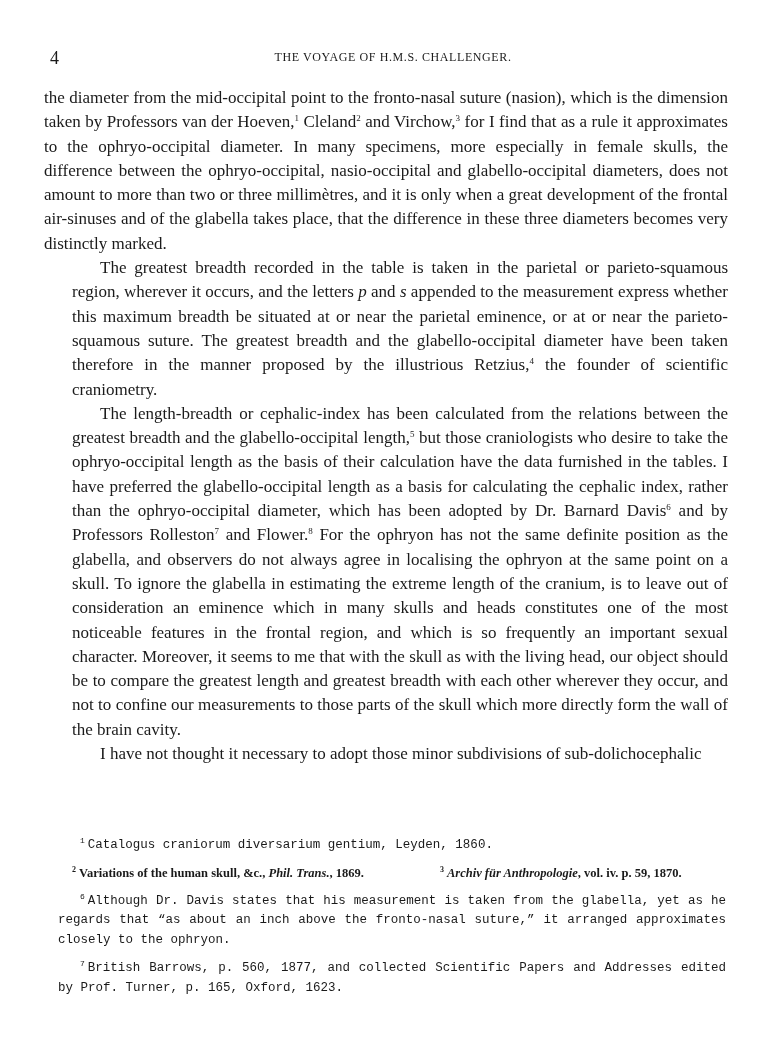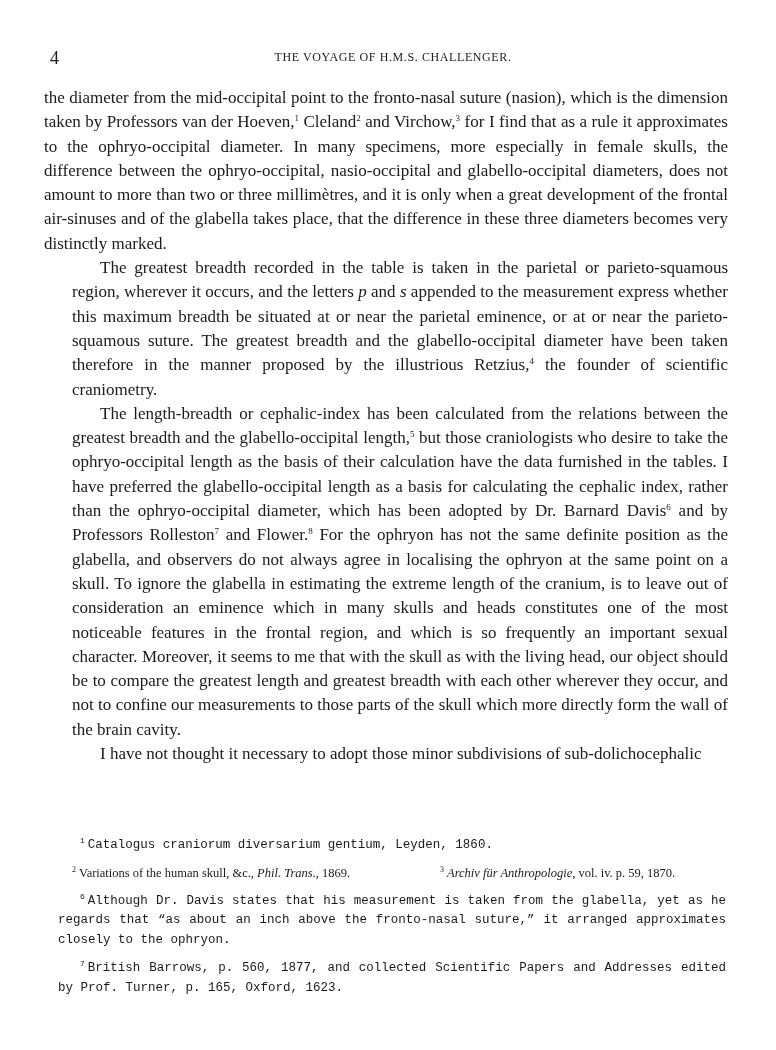--- a/index.html
+++ b/index.html
@@ -11,21 +11,21 @@
                    font-size: 12px; letter-spacing: 0.6px; }
   .body-text { position: absolute; top: 86px; left: 44px; width: 684px;
                font-size: 17px; line-height: 24.3px; text-align: justify; }
   .body-text p { margin: 0; }
   .body-text p.indent { text-indent: 28px; margin-left: 28px; }
   .body-text p.first { text-indent: 0; }
   sup { font-size: 9px; line-height: 0; vertical-align: 6px; }
   .footnotes { position: absolute; top: 828px; left: 50px; width: 684px;
                font-size: 12.5px; line-height: 19.8px; text-align: justify; }
   .fn { margin: 8px; text-indent: 22px; font-family: Liberation Mono, monospace; }
-  .fn-row { display: flex; text-indent: 22px; }
+  .fn-row { display: flex; text-indent: 22px; font-weight: bold; }
   .fn-row .fn-left { width: 390px; }
   .fn-row .fn-right { flex: 1; text-indent: 0; }
   .fn sup, .fn-row sup { font-size: 8px; vertical-align: 5px; margin-right: 3px; }
   em { font-style: italic; }
 </style>
 </head>
 <body>
 
 <div class="header">
   <span class="page-num">4</span>

